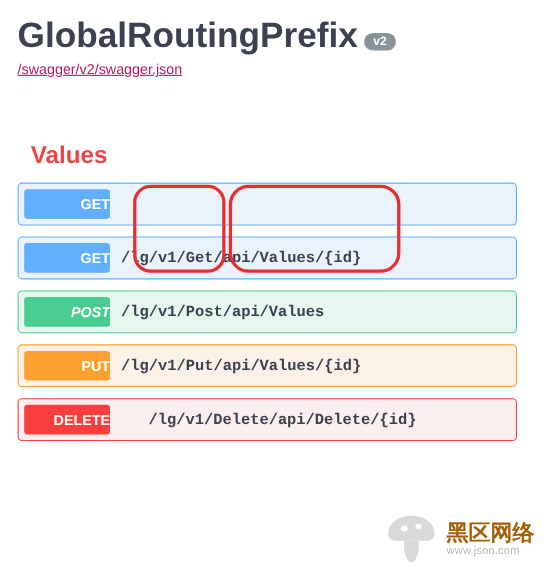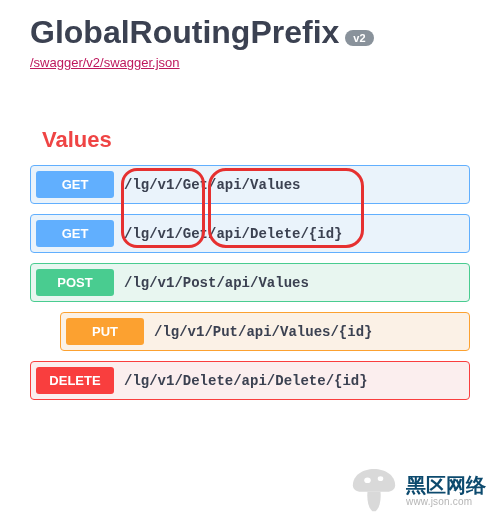--- a/index.html
+++ b/index.html
@@ -1,59 +1,58 @@
 <!DOCTYPE html>
 <html><head>
 <meta charset="utf-8">
 <style>
   * { margin: 0; padding: 0; box-sizing: border-box; }
   body { font-family: -apple-system, BlinkMacSystemFont, "Segoe UI", sans-serif; width: 500px; height: 526px; background: #fff; position: relative; overflow: hidden; }
-  .container { padding: 0 30px 0 30px; }
+  .container { padding: 0 30px 0 16px; }
   .title { font-size: 32px; font-weight: 700; color: #3b4151; margin-top: 14px; display: flex; align-items: flex-start; }
   .version-badge { display: inline-block; font-size: 11px; font-weight: 600; color: #fff; background: #89929b; border-radius: 40px; padding: 2px 8px; margin-left: 6px; margin-top: 16px; }
   .swagger-link { display: inline-block; font-size: 13px; color: #be185d; text-decoration: underline; margin-top: 4px; }
   .section-header { font-size: 22px; font-weight: 700; color: #ef4444; margin: 56px 0 12px 12px; }
   .op { display: flex; align-items: center; border: 1px solid; border-radius: 4px; margin-bottom: 10px; padding: 5px; }
   .op-get { background: #eaf3fb; border-color: #61affe; }
   .op-post { background: #e8f6f0; border-color: #49cc90; }
-  .op-put { background: #fbf1e6; border-color: #fca130; margin-left: 30px; }
-  .op-delete { background: #fbeeee; border-color: #f93e3e; }
-  .method { color: #fff; font-weight: 700; font-size: 13px; text-align: center; border-radius: 3px; padding: 6px 0; width: 78px; flex-shrink: 0; }
+  .op-put { background: #fbf1e6; border-color: #fca130; }
+  .op-delete { background: #fbeeee; border-color: #f93e3e; gap: 25px; }
+  .method { color: #fff; font-weight: 700; font-size: 13px; text-align: right; border-radius: 3px; padding: 6px 0; width: 78px; flex-shrink: 0; }
   .m-get { background: #61affe; }
-  .m-post { background: #49cc90; }
+  .m-post { background: #49cc90; font-style: italic; }
   .m-put { background: #fca130; }
   .m-delete { background: #f93e3e; }
   .path { font-family: "Courier New", monospace; font-size: 14px; font-weight: 600; color: #3b4151; margin-left: 10px; white-space: nowrap; }
   .highlight1 { position: absolute; left: 121px; top: 168px; width: 84px; height: 80px; border: 3px solid #e63030; border-radius: 16px; pointer-events: none; }
   .highlight2 { position: absolute; left: 208px; top: 168px; width: 156px; height: 80px; border: 3px solid #e63030; border-radius: 18px; pointer-events: none; }
   .watermark { position: absolute; right: 14px; bottom: 10px; display: flex; align-items: center; gap: 6px; }
   .wm-logo { width: 52px; height: 52px; }
   .wm-text-box { display: flex; flex-direction: column; }
-  .wm-cn { font-size: 20px; font-weight: 700; color: #0c4a6e; line-height: 1.1; }
+  .wm-cn { font-size: 20px; font-weight: 700; color: #a16207; line-height: 1.1; }
   .wm-en { font-size: 10px; color: #b5b5b5; letter-spacing: 0.2px; }
 </style>
 </head>
 <body>
 
 <div class="container">
   <h1 class="title">
     <span>GlobalRoutingPrefix</span>
     <span class="version-badge">v2</span>
   </h1>
   <a href="#" class="swagger-link">/swagger/v2/swagger.json</a>
 
   <h2 class="section-header">Values</h2>
 
   <div class="op op-get">
     <span class="method m-get">GET</span>
-    <span class="path">/lg/v1/Get/api/Values</span>
   </div>
   <div class="op op-get">
     <span class="method m-get">GET</span>
-    <span class="path">/lg/v1/Get/api/Delete/{id}</span>
+    <span class="path">/lg/v1/Get/api/Values/{id}</span>
   </div>
   <div class="op op-post">
     <span class="method m-post">POST</span>
     <span class="path">/lg/v1/Post/api/Values</span>
   </div>
   <div class="op op-put">
     <span class="method m-put">PUT</span>
     <span class="path">/lg/v1/Put/api/Values/{id}</span>
   </div>
   <div class="op op-delete">

